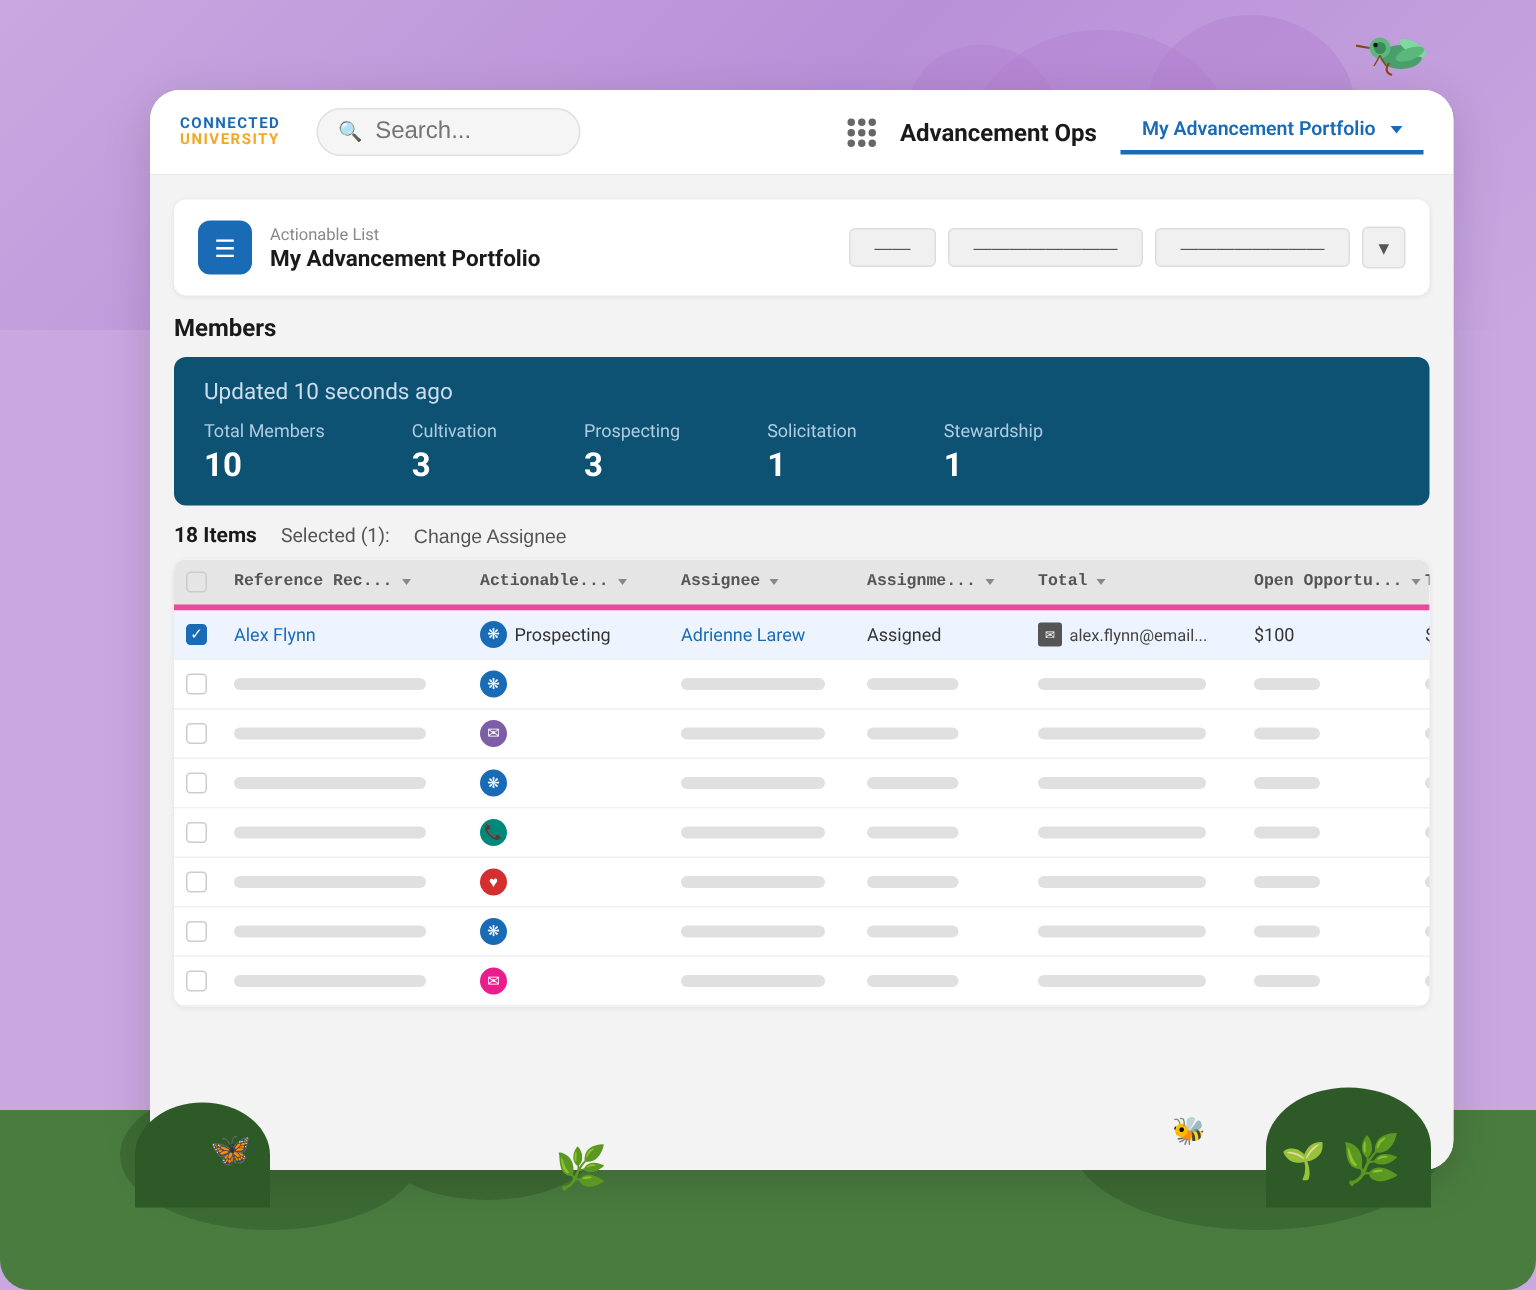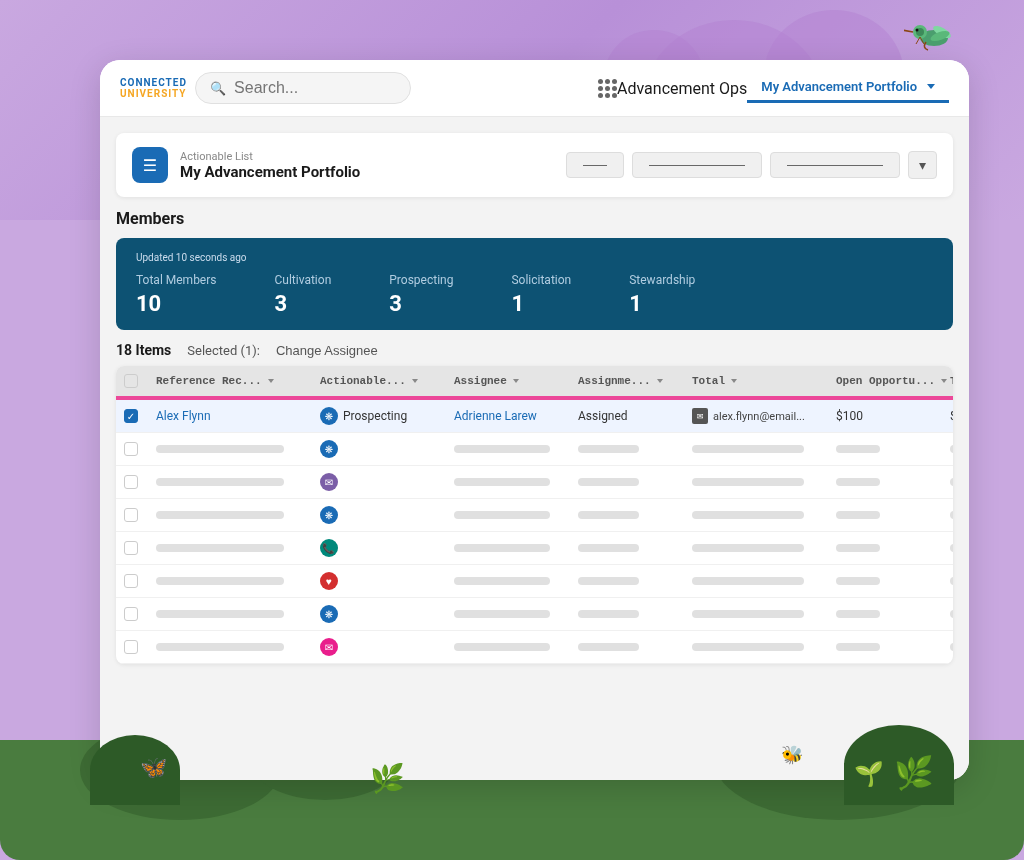--- a/index.html
+++ b/index.html
@@ -94,20 +94,21 @@
     }
 
     
     .nav-bar {
       display: flex;
       align-items: center;
       padding: 12px 20px;
       background: #fff;
       border-bottom: 1px solid #e8e8e8;
       flex-shrink: 0;
+      gap: 16px;
     }
 
     .logo-area {
       display: flex;
       flex-direction: column;
       line-height: 1.1;
       margin-right: 8px;
     }
     .logo-connected {
       font-size: 10px;
@@ -155,21 +156,21 @@
     }
     .grid-dot {
       width: 5px;
       height: 5px;
       background: #666;
       border-radius: 50%;
     }
 
     .nav-title {
       font-size: 16px;
-      font-weight: 400;
+      font-weight: 700;
       color: #1a1a1a;
     }
 
     
     .tab-nav {
       display: flex;
       align-items: center;
       gap: 0;
     }
     .tab-item {
@@ -265,21 +266,21 @@
 
     
     .stats-banner {
       background: #0d5273;
       border-radius: 8px;
       padding: 14px 20px;
       margin-bottom: 12px;
       color: #fff;
     }
     .stats-updated {
-      font-size: 10px;
+      font-size: 15px;
       color: #cde;
       margin-bottom: 10px;
     }
     .stats-row {
       display: flex;
       gap: 58px;
     }
     .stat-item {}
     .stat-label {
       font-size: 12px;

